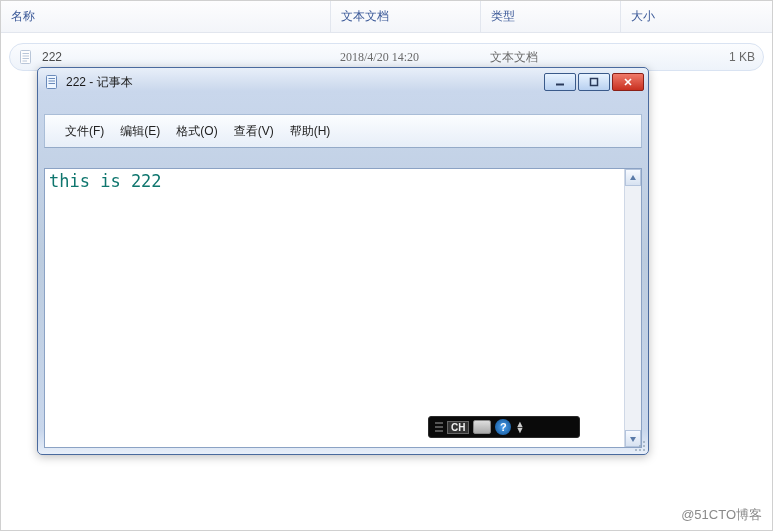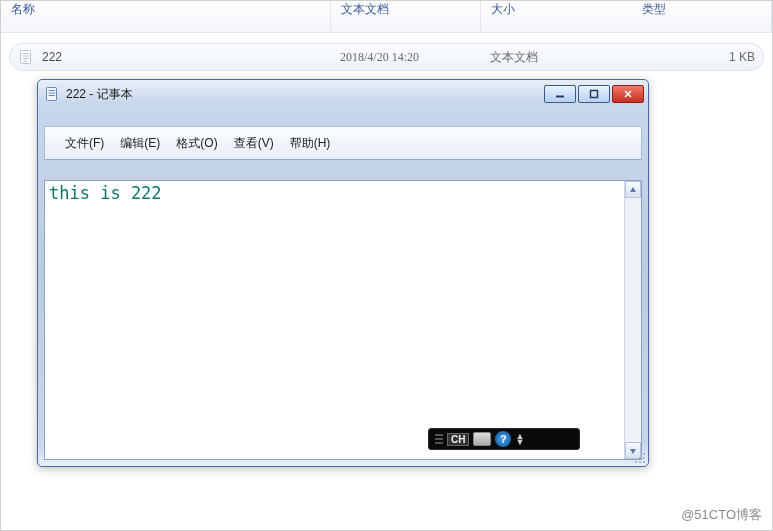--- a/index.html
+++ b/index.html
@@ -19,21 +19,21 @@
     align-items: center;
     height: 32px;
     background: linear-gradient(#fdfdfe, #f3f5f9);
     border-bottom: 1px solid #e2e6ee;
     color: #3b5998;
   }
   .col-header {
     padding: 0 10px;
     height: 100%;
     display: flex;
-    align-items: flex-start;
+    align-items: center;
     border-right: 1px solid #e2e6ee;
     cursor: default;
   }
   .col-name   { width: 330px; }
   .col-date   { width: 150px; }
   .col-type   { width: 140px; }
   .col-size   { flex: 1; border-right: none; justify-content: flex-start; }
   
   .file-row {
     display: flex;
@@ -51,21 +51,21 @@
   .cell-type { width: 140px; color:#6a6a6a;}
   .cell-size { flex:1; justify-content:flex-end; padding-right:18px; color:#6a6a6a;}
   .file-icon {
     width:16px; height:16px; margin-right:8px;
     display:flex; align-items:center; justify-content:center;
   }
   
   .notepad {
     position: absolute;
     left: 36px;
-    top: 78px;
+    top: 66px;
     width: 612px;
     height: 388px;
     border: 1px solid #4a6a9e;
     border-radius: 5px;
     background: linear-gradient(#e8eff9, #c9d7ec 6%, #bcccdf 50%, #c9d7ec 94%, #e8eff9);
     box-shadow: 0 2px 10px rgba(0,0,0,.25);
     display:flex;
     flex-direction:column;
   }
   .titlebar {
@@ -203,25 +203,25 @@
 </head>
 <body>
 
 <div class="explorer-header">
   <div class="col-header col-name">
       <span>名称</span>
     </div>
   <div class="col-header col-date">
       <span>文本文档</span>
     </div>
+  <div class="col-header col-type">
+      <span>类型</span>
+    </div>
   <div class="col-header col-size">
       <span>大小</span>
-    </div>
-  <div class="col-header col-type">
-      <span>类型</span>
     </div>
 </div>
 
 <div class="file-row">
   <div class="cell cell-name">
     <span class="file-icon">
       <svg width="16" height="16" viewBox="0 0 16 16">
         <rect x="2.5" y="1.5" width="10" height="13" rx="1" fill="#fdfdfd" stroke="#b9c6d8"></rect>
         <line x1="4.5" y1="4.5" x2="11" y2="4.5" stroke="#b9c6d8"></line>
         <line x1="4.5" y1="7" x2="11" y2="7" stroke="#b9c6d8"></line>

